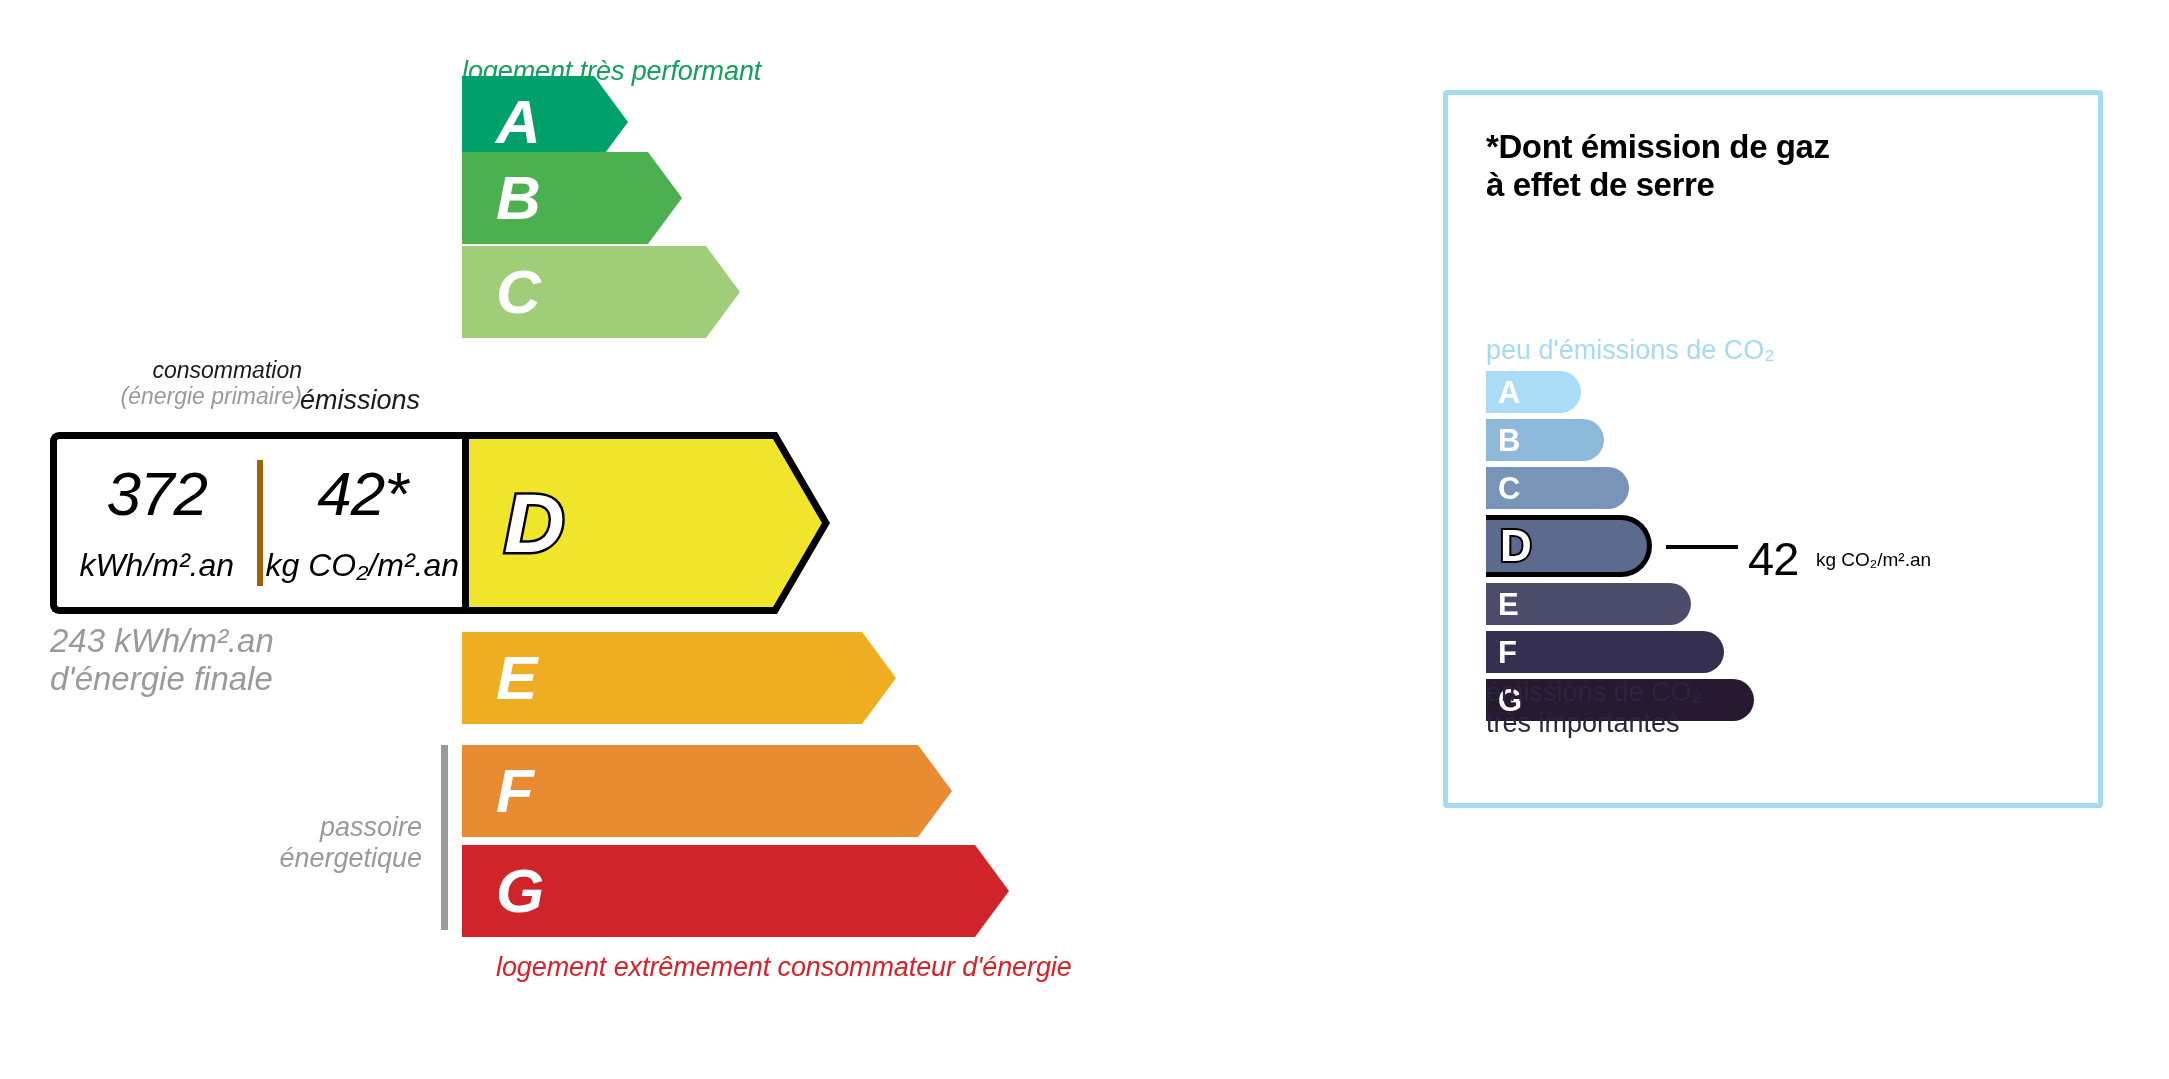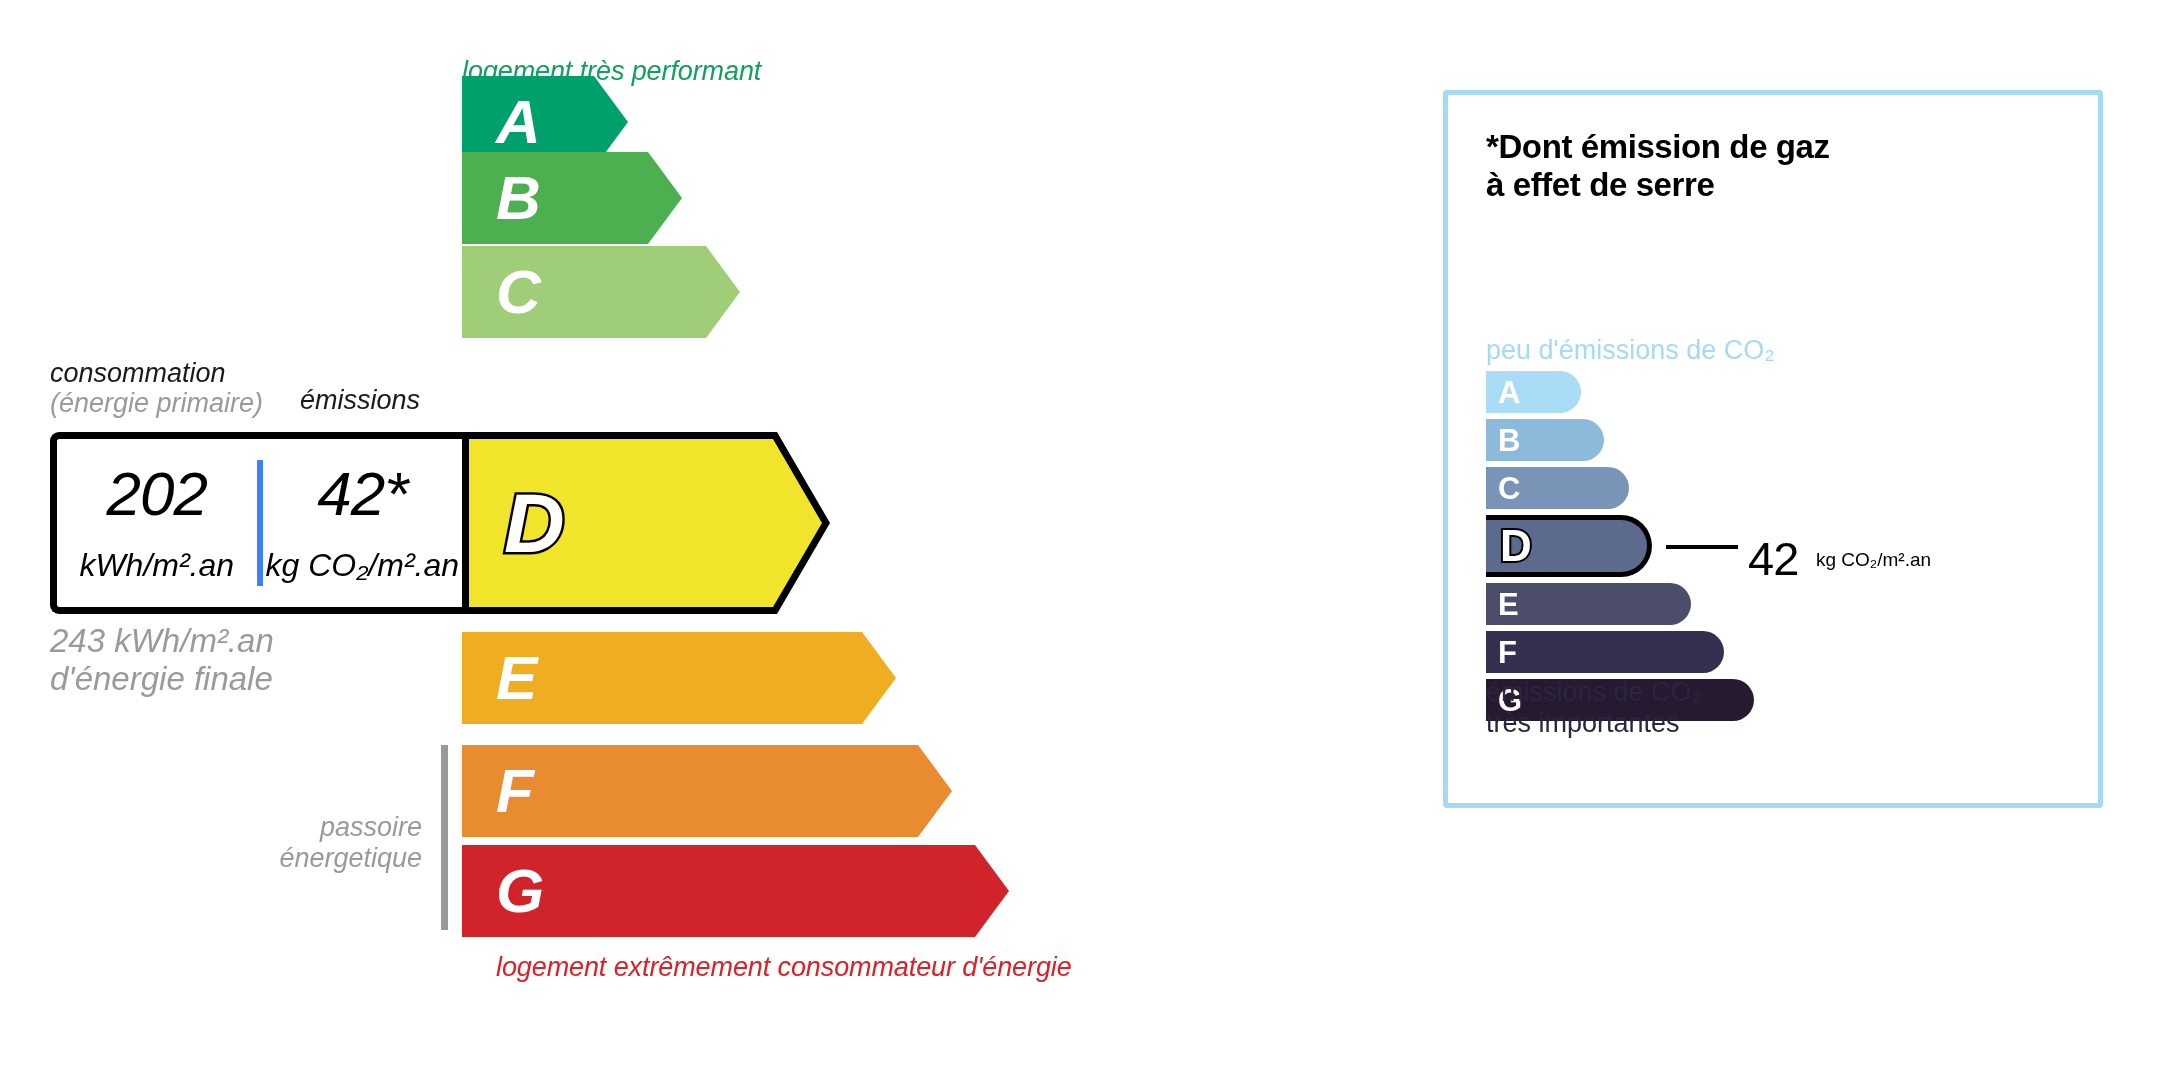--- a/index.html
+++ b/index.html
@@ -103,42 +103,42 @@
     display: flex;
   }
   .vb-cell {
     flex: 1;
     position: relative;
     display: flex;
     flex-direction: column;
     align-items: center;
     justify-content: center;
   }
-  .vb-cell.right { border-left: 6px solid #3b82f6; height: 126px; align-self: center; text-align: right; }
+  .vb-cell.right { border-left: 6px solid #a16207; height: 126px; align-self: center; text-align: right; }
   .vb-number {
     font-size: 62px;
     font-weight: normal;
     color: #000000;
     line-height: 1.0;
     letter-spacing: -1px;
   }
   .vb-unit {
     font-size: 32px;
     color: #000000;
     margin-top: 22px;
     white-space: nowrap;
   }
 
   .label-consommation {
     position: absolute;
     left: 50px;
     top: 358px;
     width: 252px;
-    text-align: left;
-    font-size: 27px;
+    text-align: right;
+    font-size: 23px;
     color: #1a1a1a;
     line-height: 1.12;
   }
   .label-consommation .sub { color: #9a9a9a; }
 
   .label-emissions {
     position: absolute;
     left: 300px;
     top: 385px;
     width: 160px;
@@ -352,21 +352,21 @@
   </div>
 
   <div class="label-consommation">
     <div>consommation</div>
     <div class="sub">(énergie primaire)</div>
   </div>
   <div class="label-emissions">émissions</div>
 
   <div id="value-box">
     <div class="vb-cell">
-      <div class="vb-number">202</div>
+      <div class="vb-number">372</div>
       <div class="vb-unit">kWh/m².an</div>
     </div>
     <div class="vb-cell right">
       <div class="vb-number">42*</div>
       <div class="vb-unit">kg CO₂/m².an</div>
     </div>
   </div>
 
   <div class="label-finale">
     <div>243 kWh/m².an</div>

